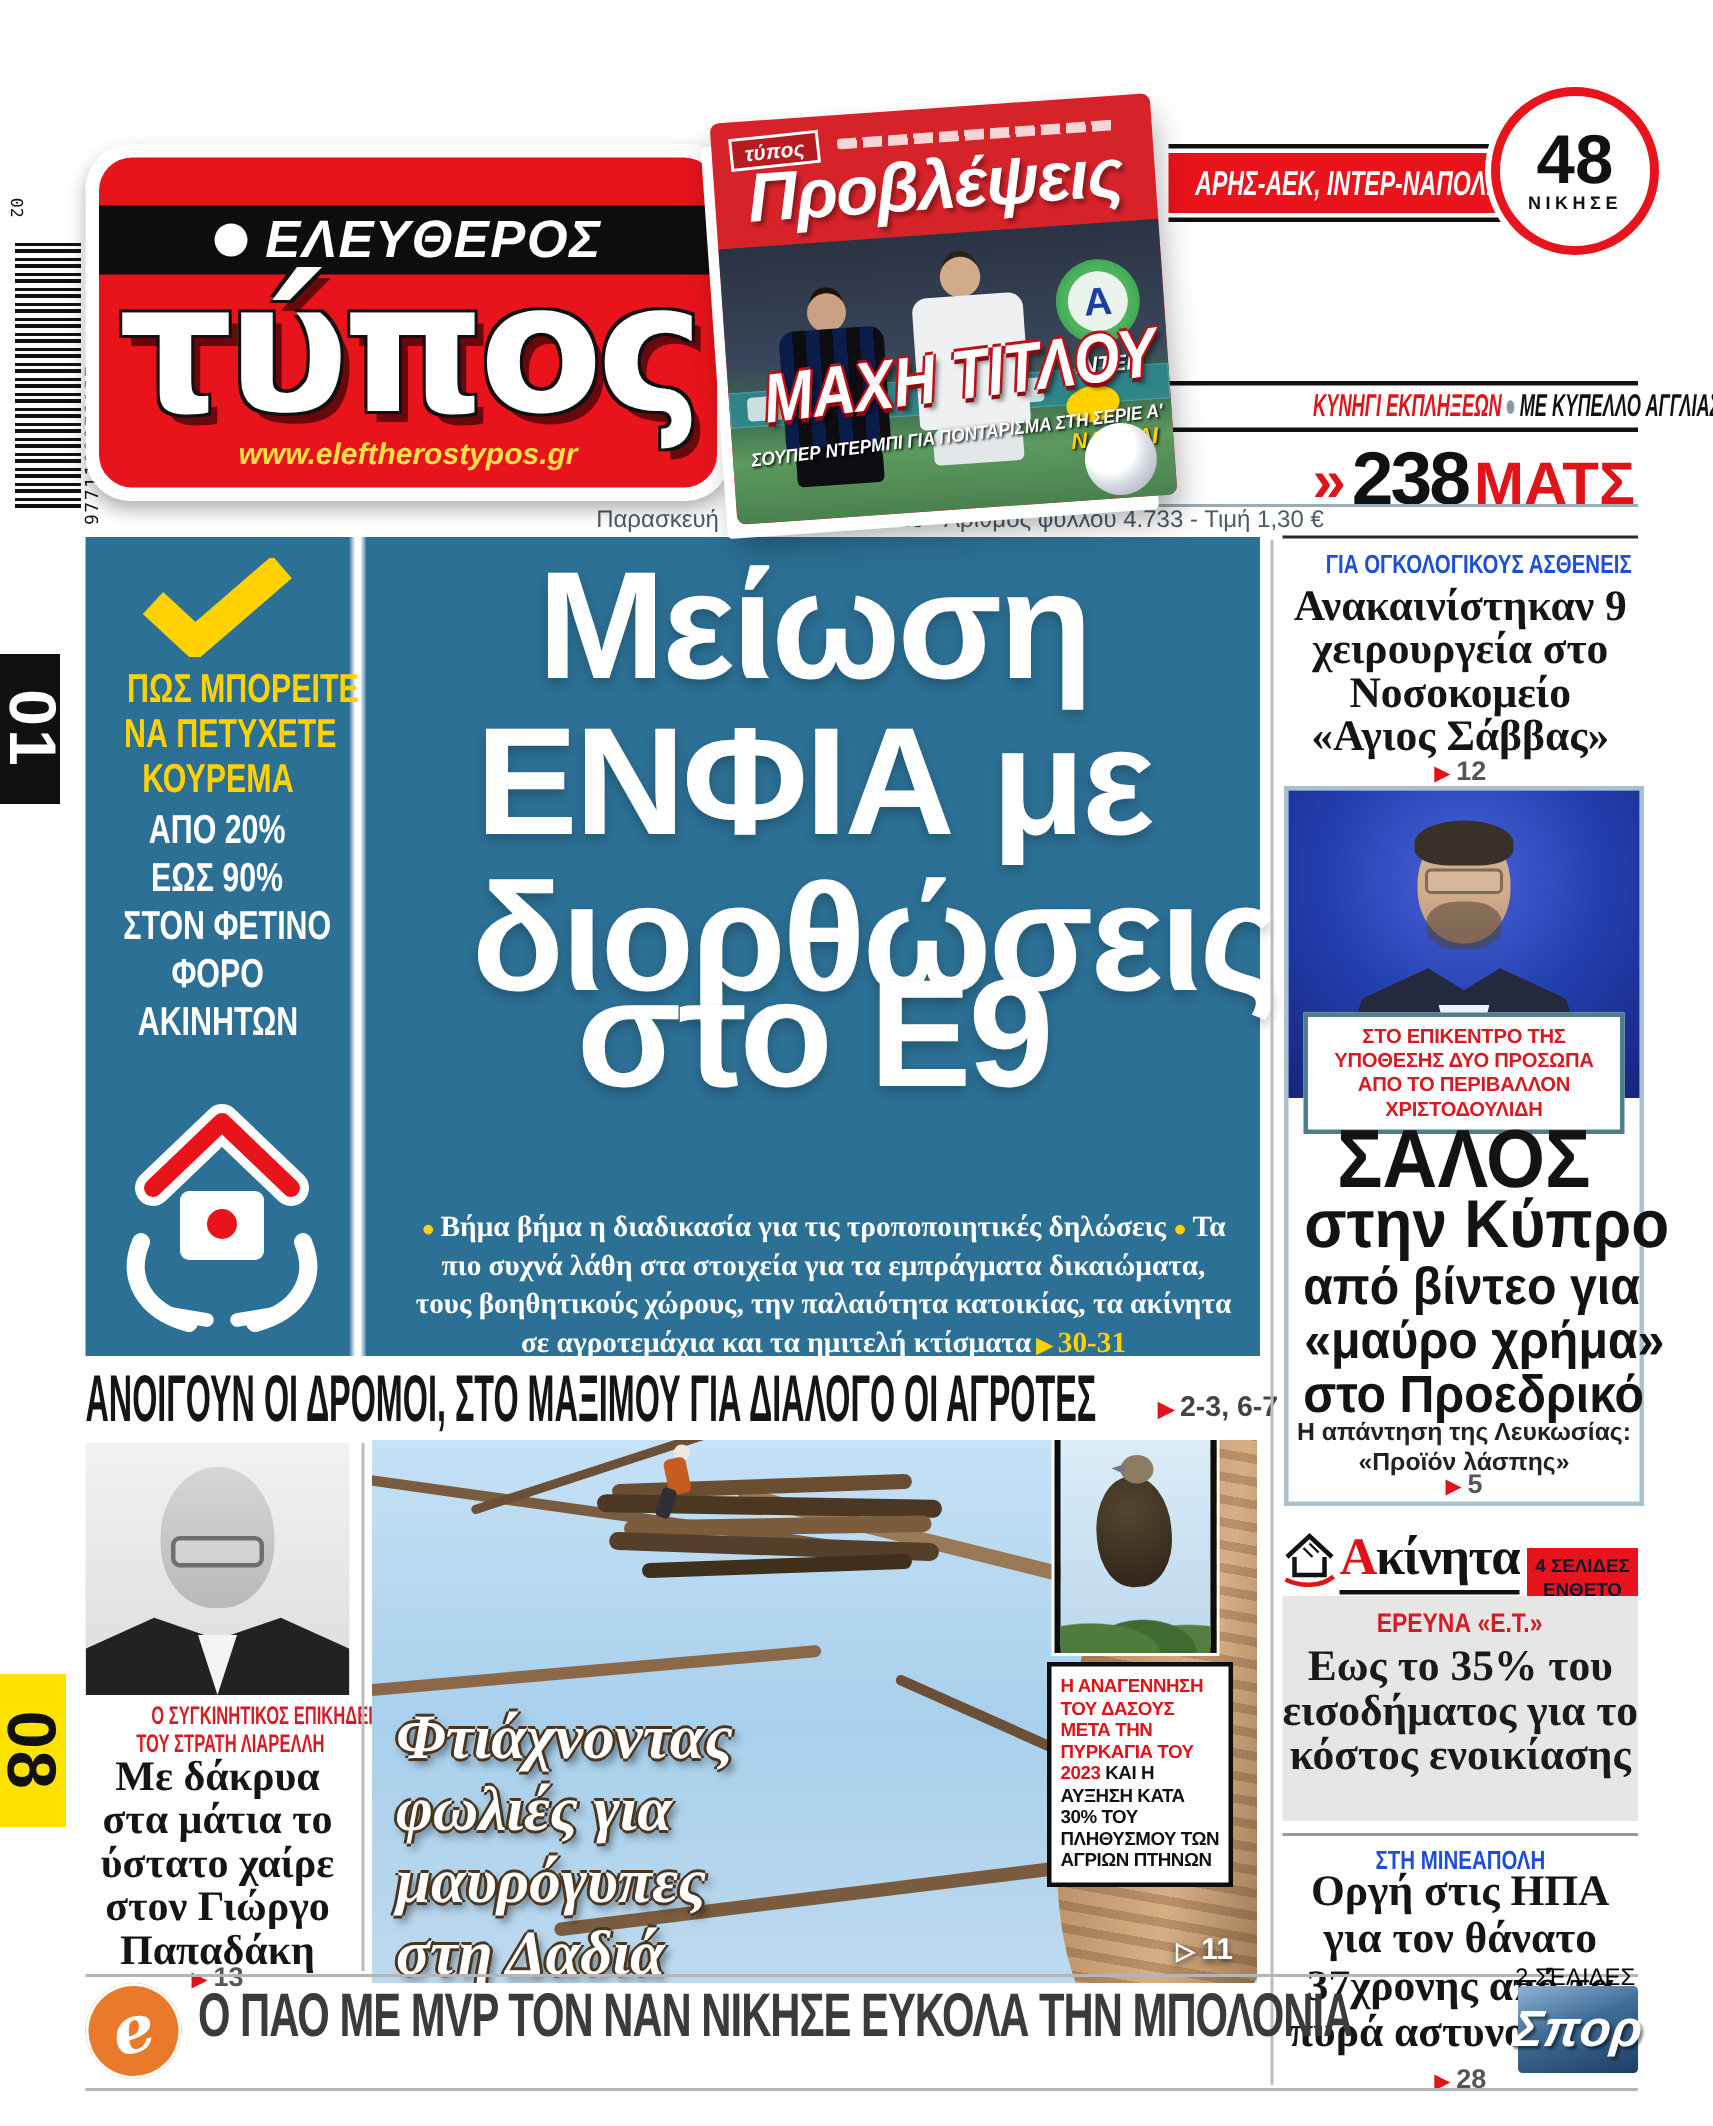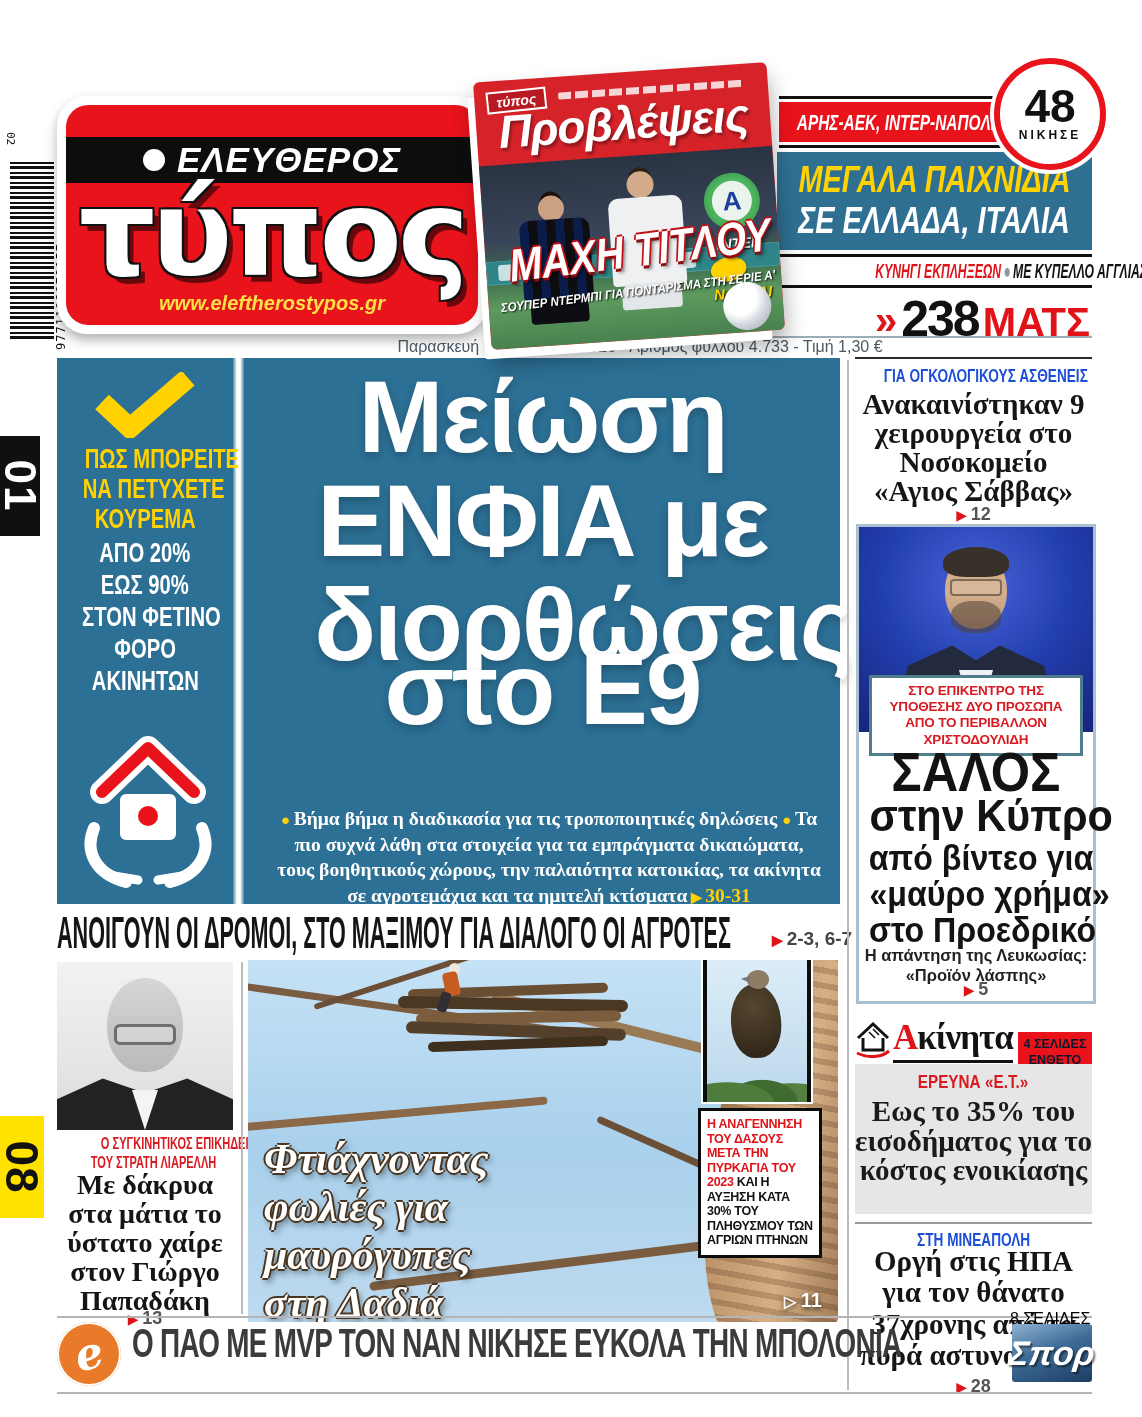--- a/index.html
+++ b/index.html
@@ -290,24 +290,20 @@
 
   <div class="abs rule" style="left:779px;top:96px;width:234px;height:3px;"></div>
   <div class="abs tr-band">
     <span class="cond oc">ΑΡΗΣ-ΑΕΚ, ΙΝΤΕΡ-ΝΑΠΟΛΙ</span>
   </div>
   <div class="abs rule" style="left:779px;top:145px;width:234px;height:3px;"></div>
   <div class="abs tr-badge">
     <div class="num">48</div>
     <div class="lbl">ΝΙΚΗΣΕ</div>
   </div>
-  <div class="abs tr-blue">
-    <span class="b1 cond oc">ΜΕΓΑΛΑ ΠΑΙΧΝΙΔΙΑ</span>
-    <span class="b2 cond oc">ΣΕ ΕΛΛΑΔΑ, ΙΤΑΛΙΑ</span>
-  </div>
   <div class="abs rule" style="left:777px;top:254px;width:315px;height:3px;"></div>
   <div class="abs tr-strip">
     <span class="in cond oc">
       <span class="r">ΚΥΝΗΓΙ ΕΚΠΛΗΞΕΩΝ</span><span class="d">●</span><span class="k">ΜΕ ΚΥΠΕΛΛΟ ΑΓΓΛΙΑΣ</span>
     </span>
   </div>
   <div class="abs rule" style="left:777px;top:285px;width:315px;height:3px;"></div>
   <div class="abs tr-match">
     <span class="a">»</span><span class="n">238</span><span class="m">ΜΑΤΣ</span>
   </div>
@@ -464,19 +460,19 @@
   </div>
 
   <div class="abs" style="left:57px;top:1316px;width:1035px;height:2px;background:#b5b5b5;"></div>
   <div class="abs euro">
       <span>e</span>
     </div>
   <div class="abs ft-head">
     <span>Ο ΠΑΟ ΜΕ MVP ΤΟΝ ΝΑΝ ΝΙΚΗΣΕ ΕΥΚΟΛΑ ΤΗΝ ΜΠΟΛΟΝΙΑ</span>
   </div>
   <div class="abs ft-p
-ages" style="left:1010px;top:1310px;">8 ΣΕΛΙΔΕΣ</div>
+ages" style="left:1010px;top:1310px;">2 ΣΕΛΙΔΕΣ</div>
   <div class="abs ft-logo">
       <span>Σπορ</span>
     </div>
   <div class="abs" style="left:57px;top:1392px;width:1035px;height:2px;background:#b5b5b5;"></div>
 
 </div>
 
 </body></html>

